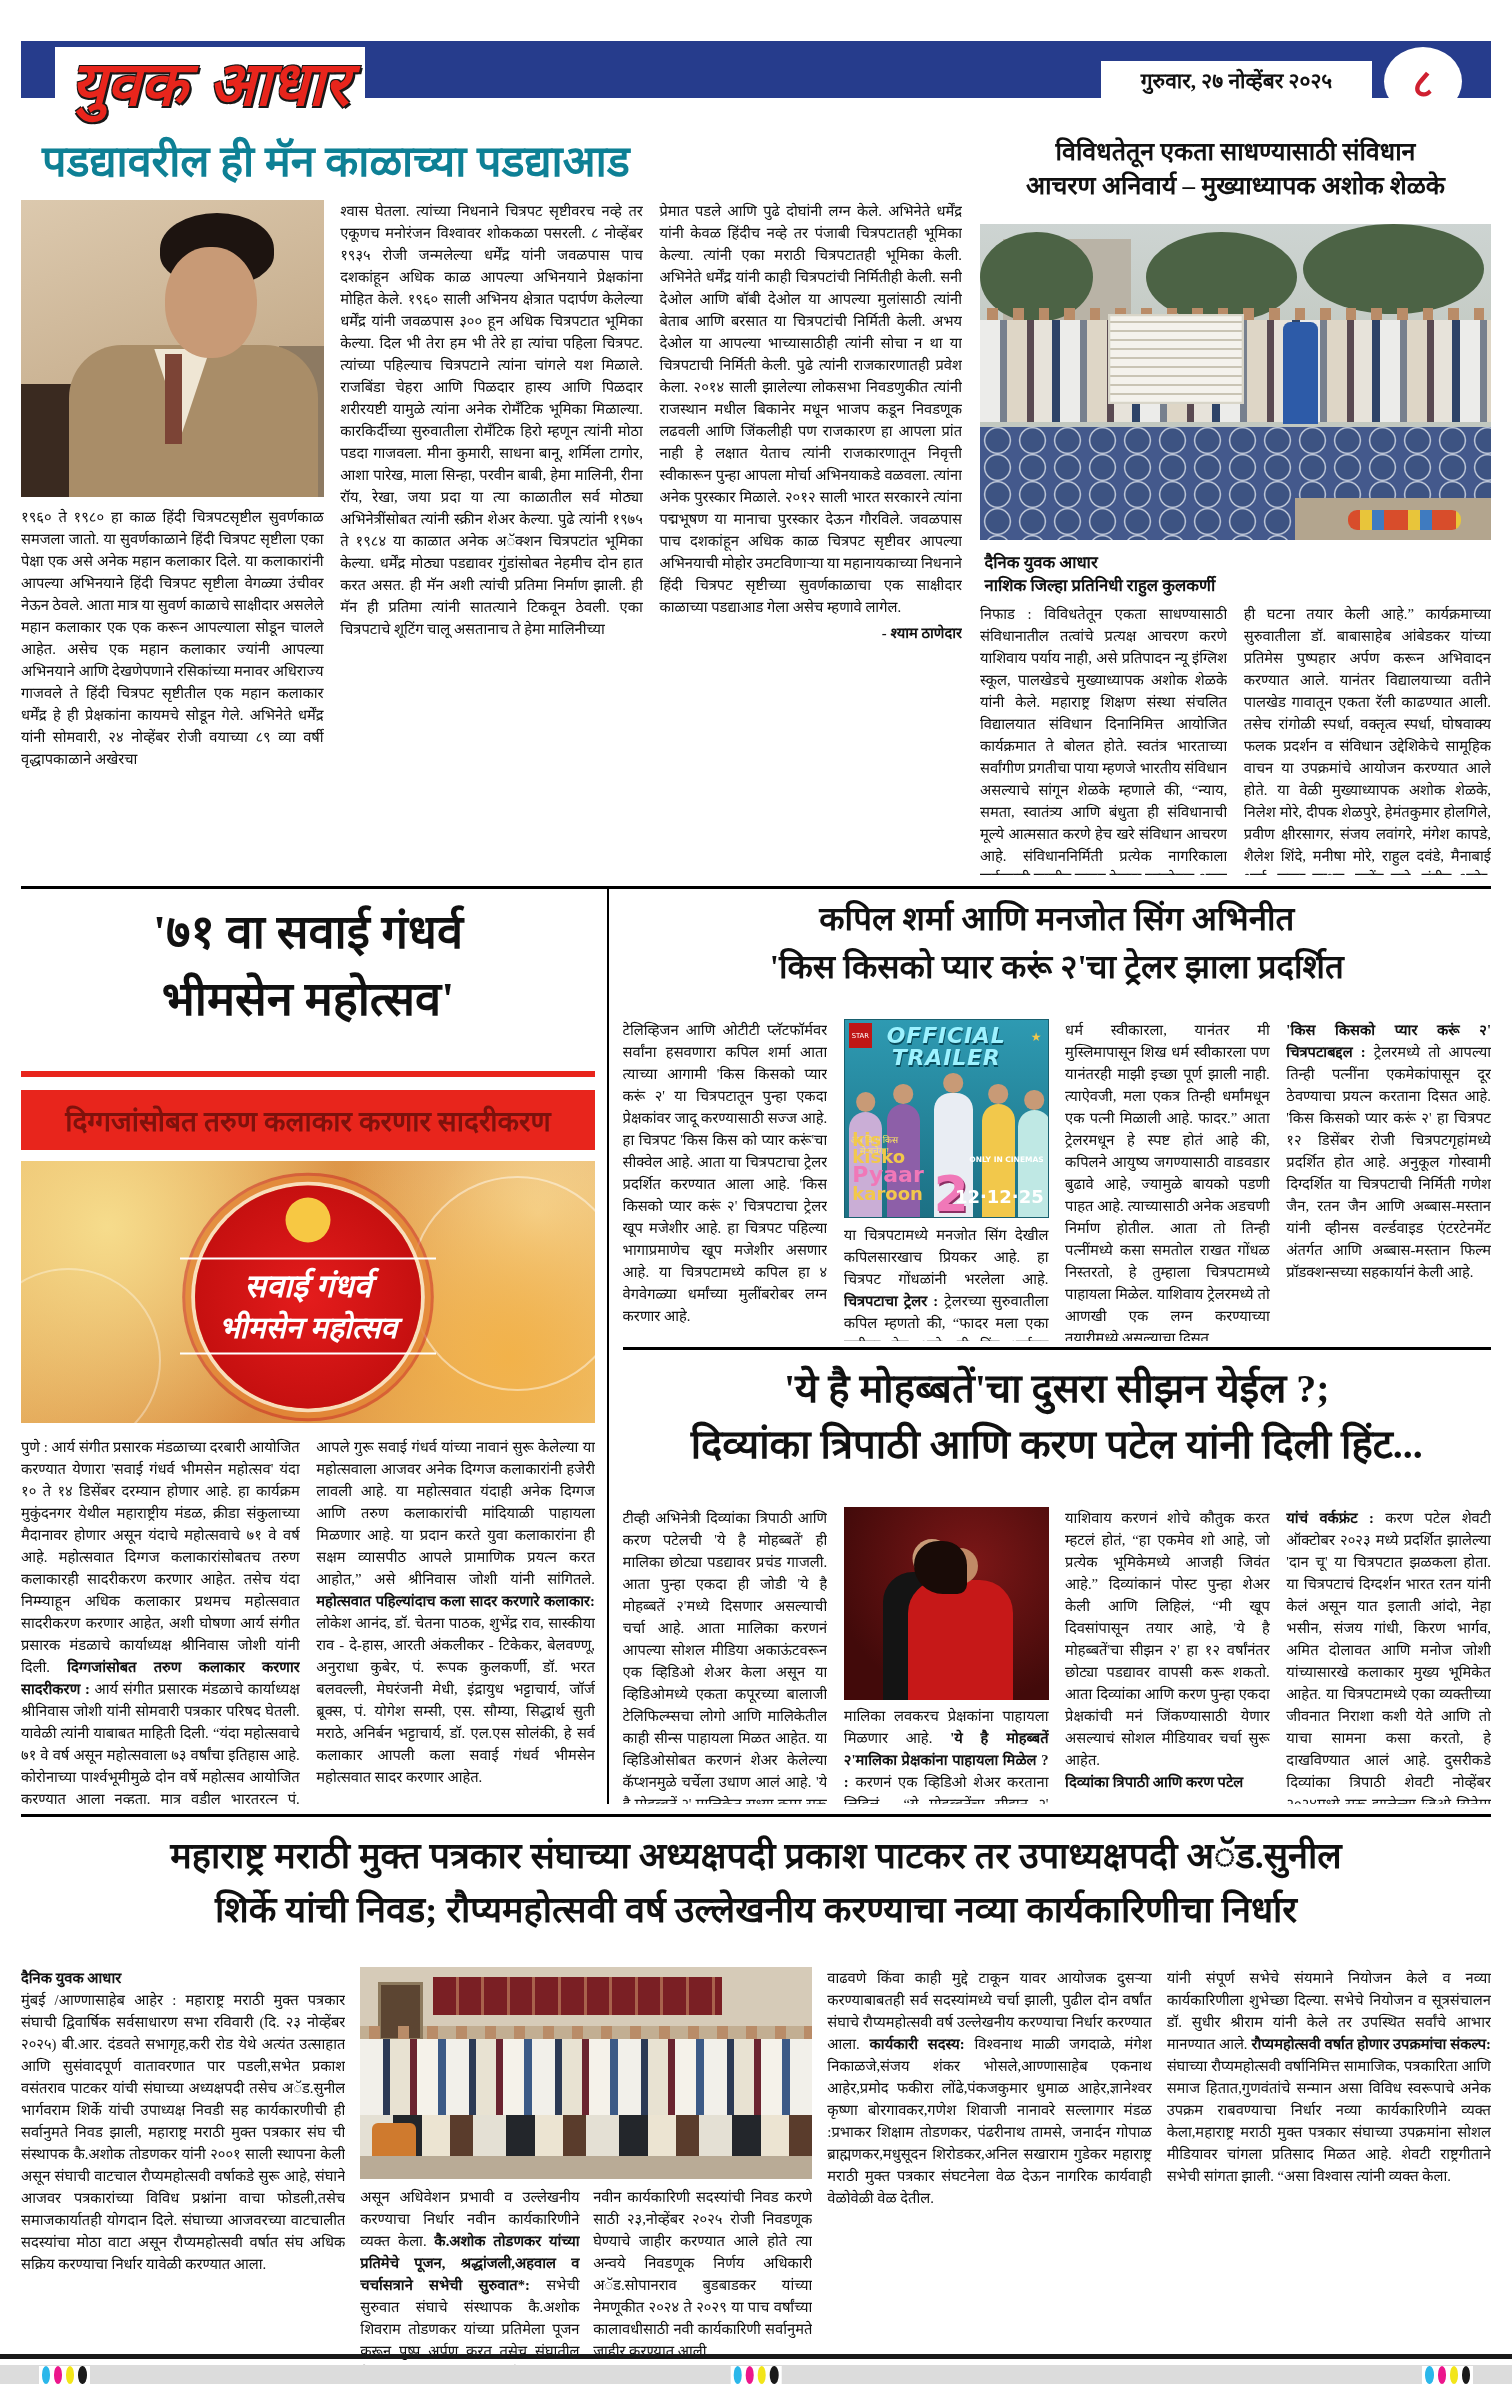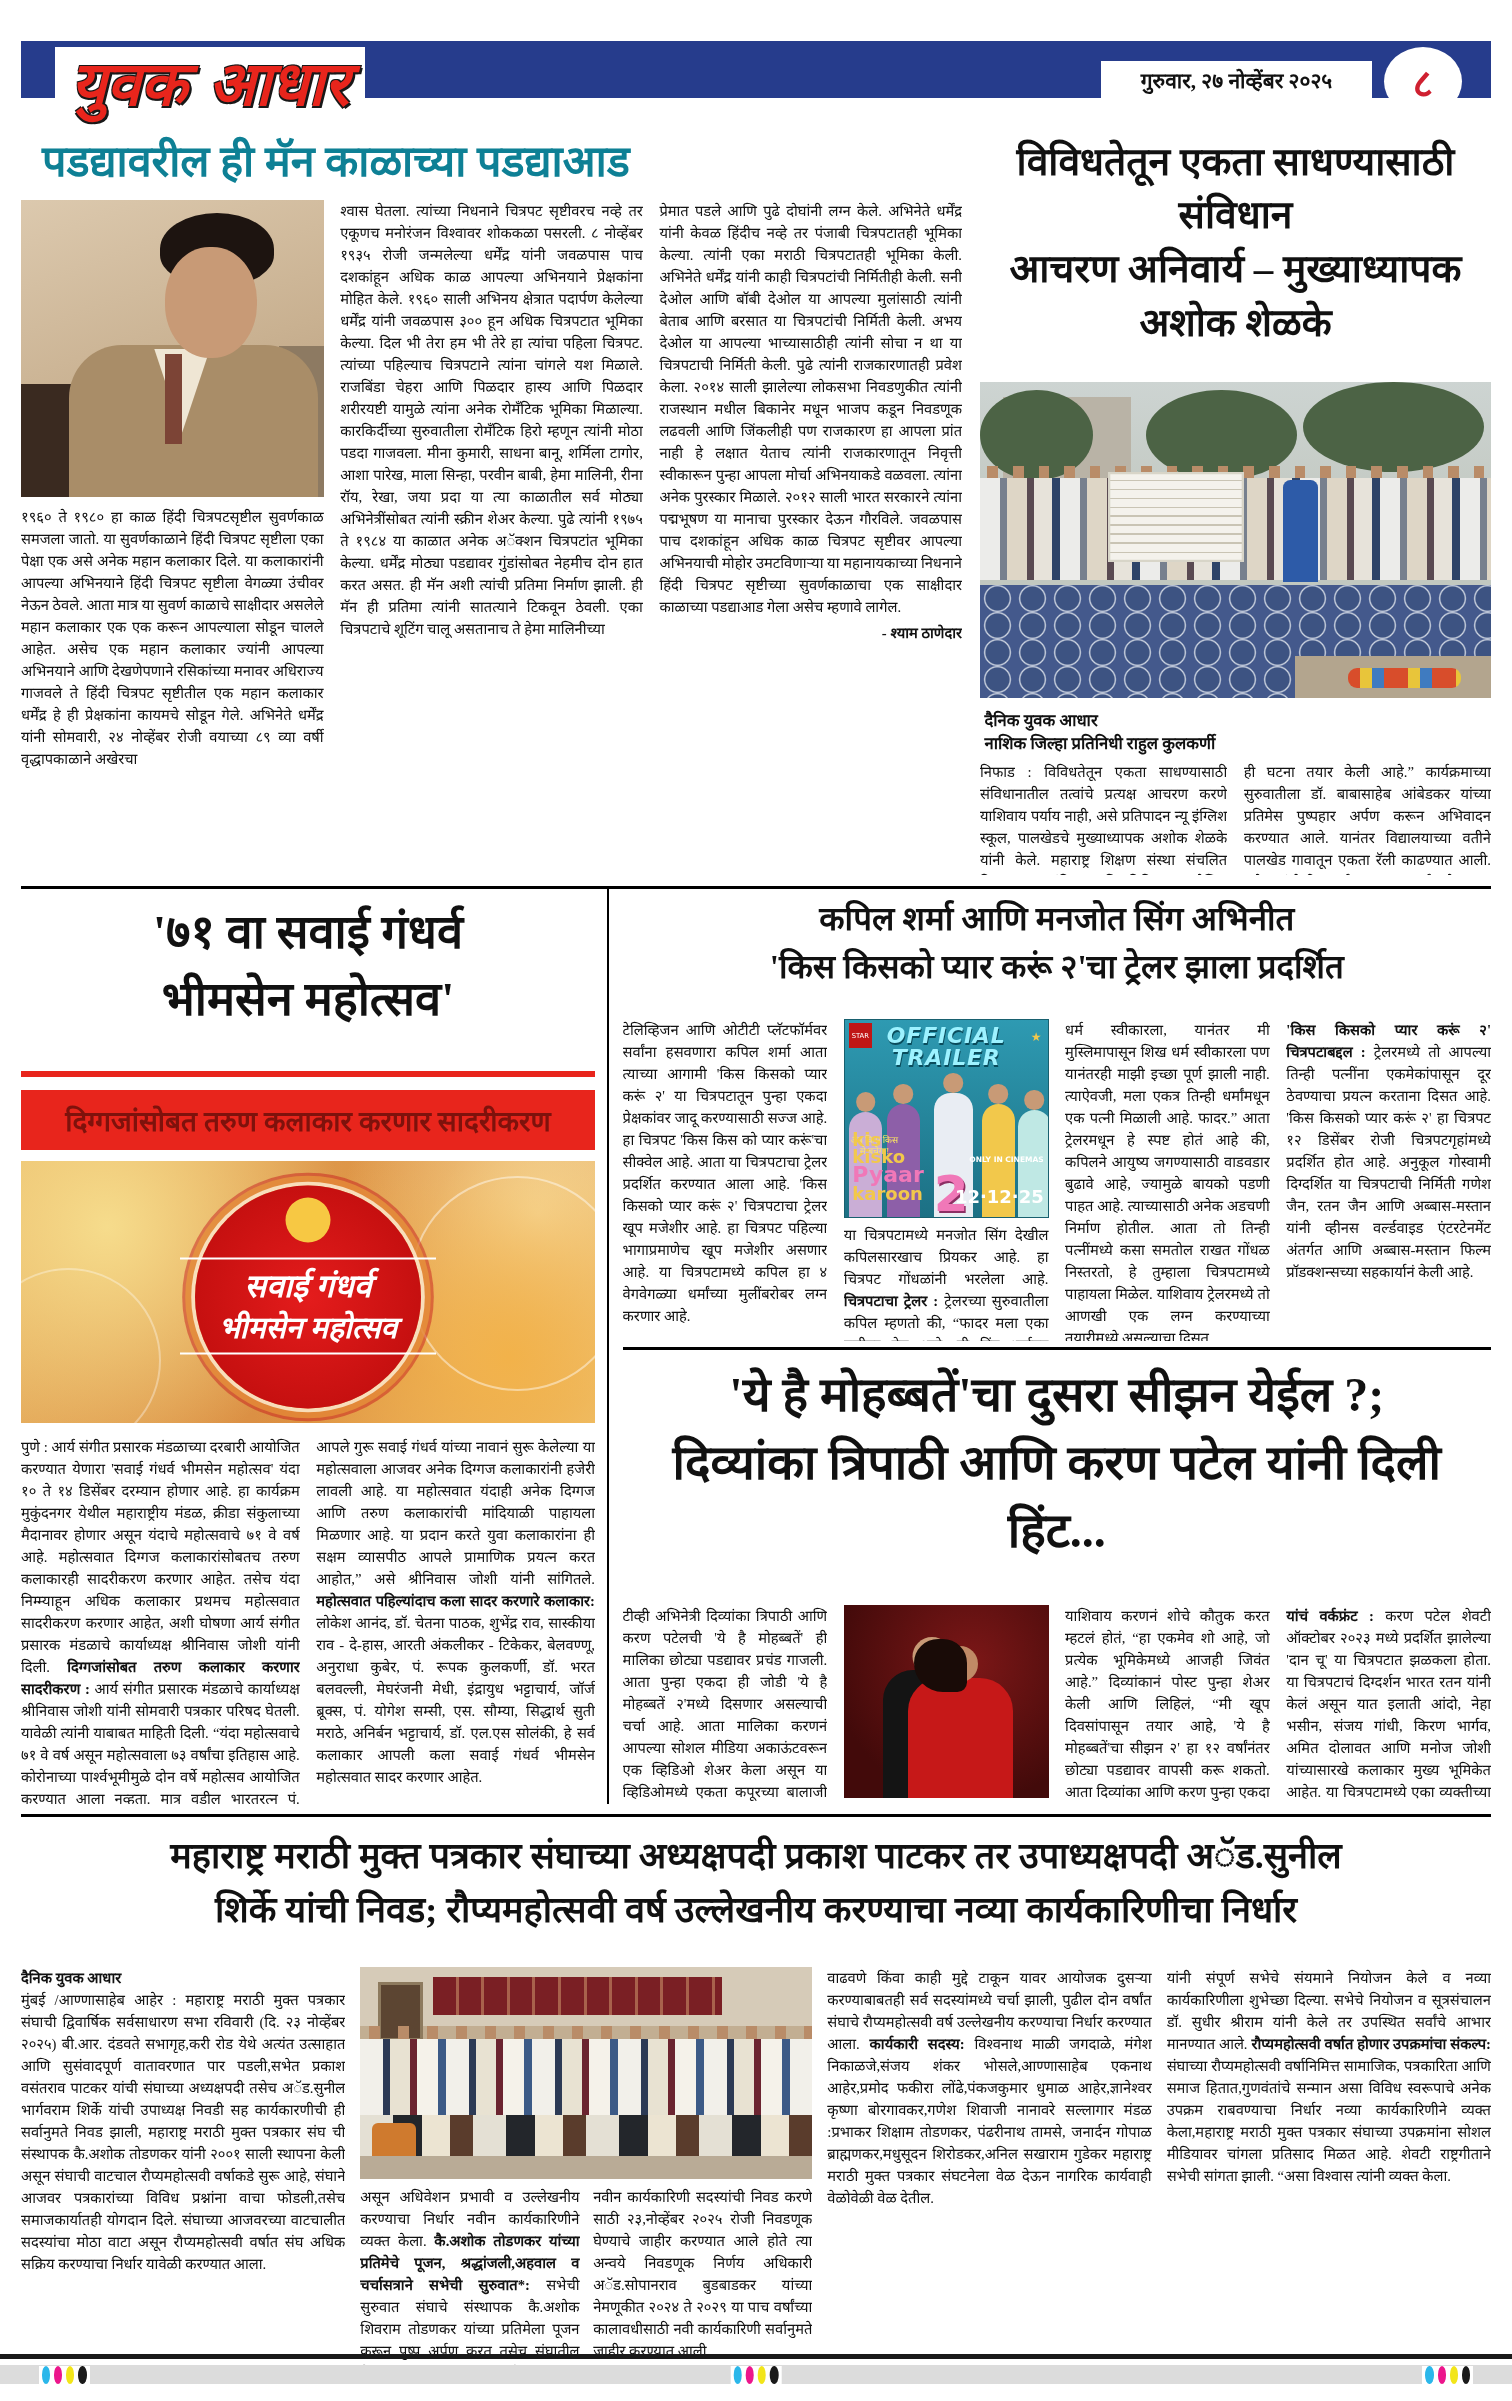--- a/index.html
+++ b/index.html
@@ -30,21 +30,21 @@
                background:linear-gradient(160deg,#dcc9ae,#c9b191 55%,#b59b7c);}
   .d-dark{position:absolute;bottom:0;left:0;width:98px;height:113px;background:#3a2a20;}
   .d-dark2{position:absolute;bottom:0;right:0;width:45px;height:151px;background:#8d7a62;}
   .d-hair{position:absolute;top:13.6px;left:46%;width:114px;height:72px;background:#1d1410;border-radius:50% 50% 42% 42%;}
   .d-face{position:absolute;top:47px;left:47.5%;width:92px;height:111px;background:#c89a76;border-radius:48%;}
   .d-suit{position:absolute;top:145px;left:16%;width:249px;height:158px;background:#a98d68;border-radius:53px 53px 0 0;}
   .d-shirt{position:absolute;top:149px;left:44%;width:56px;height:84px;background:#efe6d4;
            clip-path:polygon(0 0,100% 0,50% 100%);}
   .d-tie{position:absolute;top:154px;left:47.6%;width:16.6px;height:90px;background:#7c4436;}
   .art-const{flex:1;}
-  .const-h{font-size:39px;font-weight:bold;text-align:center;line-height:1.38;margin-top:16.6px;}
+  .const-h{font-size:25px;font-weight:bold;text-align:center;line-height:1.38;margin-top:16.6px;}
   .photo-niphad{margin-top:12px;height:316px;position:relative;overflow:hidden;background:linear-gradient(#cdd4d2,#c2c8c0 45%);}
   .n-build{position:absolute;top:15px;left:22.6px;width:128px;height:83px;background:#b9b3a6;}
   .n-tree1,.n-tree2,.n-tree3{position:absolute;top:7.5px;width:113px;height:90px;background:#4c6345;border-radius:50%;}
   .n-tree2{left:166px;width:151px;}  .n-tree3{right:7.5px;width:181px;top:0;}
   .n-banner{position:absolute;top:90px;left:128px;width:136px;height:90px;background:#f4f2ec;
             box-shadow:inset 0 0 0 2.3px #d8d5c8;background-image:repeating-linear-gradient(#f4f2ec 0 7.5px,#c9c4b4 7.5px 9px);}
   .n-crowd{position:absolute;top:96px;left:0;right:0;height:102px;
            background:repeating-linear-gradient(90deg,#ececea 0 19.6px,#77808e 19.6px 27px,#ded6c6 27px 47px,#5a4a52 47px 54px,#e7e3da 54px 72px,#2e4468 72px 80px);}
   .n-heads{position:absolute;top:84px;left:0;right:0;height:16.6px;
            background:repeating-linear-gradient(90deg,transparent 0 7.5px,#b98c68 7.5px 18px,transparent 18px 25.6px);}
@@ -97,21 +97,21 @@
   .pe4{left:137px;background:#f2c84b;height:113px;}  .pe5{left:173px;background:#bfe8e4;height:107px;}
   .p-title{position:absolute;left:7.5px;bottom:15px;line-height:.92;font-family:"DejaVu Sans",sans-serif;font-weight:800;}
   .p-kis,.p-karoon{color:#f2c84b;font-size:18px;display:block;}
   .p-pyaar{color:#f078b8;font-size:22px;display:block;}
   .p-two{position:absolute;left:89px;bottom:12px;color:#f078b8;font-size:50px;font-weight:800;
          font-family:"DejaVu Sans",sans-serif;text-shadow:1.5px 1.5px 0 #8d2f64;}
   .p-only{position:absolute;right:3.8px;bottom:46px;color:#fff;font-size:7.5px;font-weight:bold;font-family:"DejaVu Sans",sans-serif;}
   .p-date{position:absolute;right:3.8px;bottom:9px;color:#fff;font-size:18px;font-weight:800;font-family:"DejaVu Sans",sans-serif;}
   .p-tag{position:absolute;left:6px;bottom:59px;color:#ffe95e;font-size:9px;line-height:1.3;text-align:center;}
   
-  .mohab-h{font-size:48px;font-weight:bold;text-align:center;line-height:1.42;margin-top:10.5px;}
+  .mohab-h{font-size:40px;font-weight:bold;text-align:center;line-height:1.42;margin-top:10.5px;}
   .mohab-cols{margin-top:12px;height:354px;overflow:hidden;}
   .photo-divyanka{height:193px;position:relative;overflow:hidden;margin-bottom:4.5px;
                   background:radial-gradient(circle at 62% 30%,#7c1717,#420a0a 75%);}
   .dv-man{position:absolute;bottom:0;left:39px;width:98px;height:128px;background:#141414;border-radius:30px 30px 0 0;}
   .dv-man::before{content:"";position:absolute;top:-33px;left:50%;transform:translateX(-50%);width:39px;height:39px;border-radius:50%;background:#c89a76;}
   .dv-woman{position:absolute;bottom:0;right:36px;width:105px;height:120px;background:#c61818;border-radius:33px 33px 0 0;}
   .dv-woman::before{content:"";position:absolute;top:-32px;left:50%;transform:translateX(-50%);width:36px;height:36px;border-radius:50%;background:#c08a66;}
   .dv-woman::after{content:"";position:absolute;top:-39px;left:6px;width:53px;height:53px;border-radius:50% 50% 20% 60%;background:#190b07;}
   
   .art-sangh{margin:10.5px 21px 0 21px;border-top:3px solid #000;}

